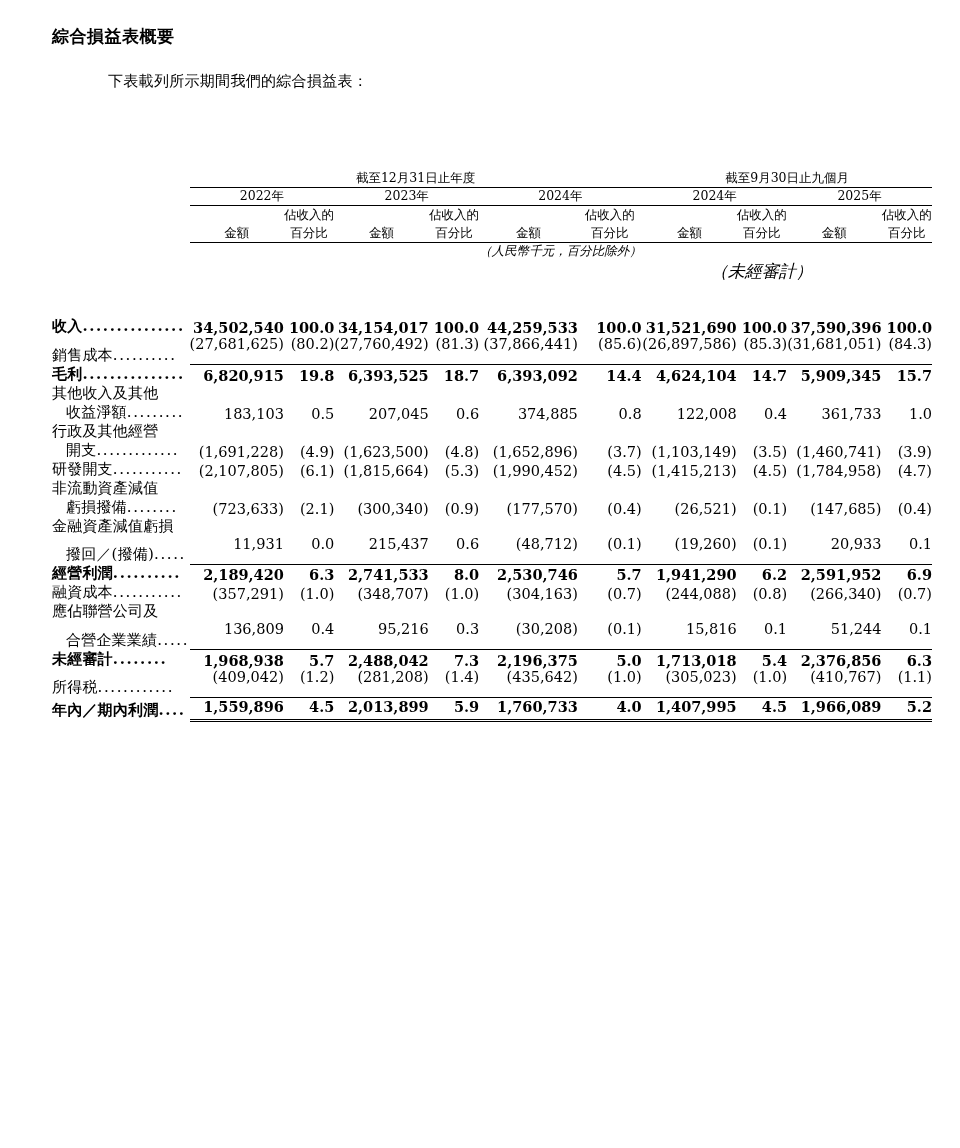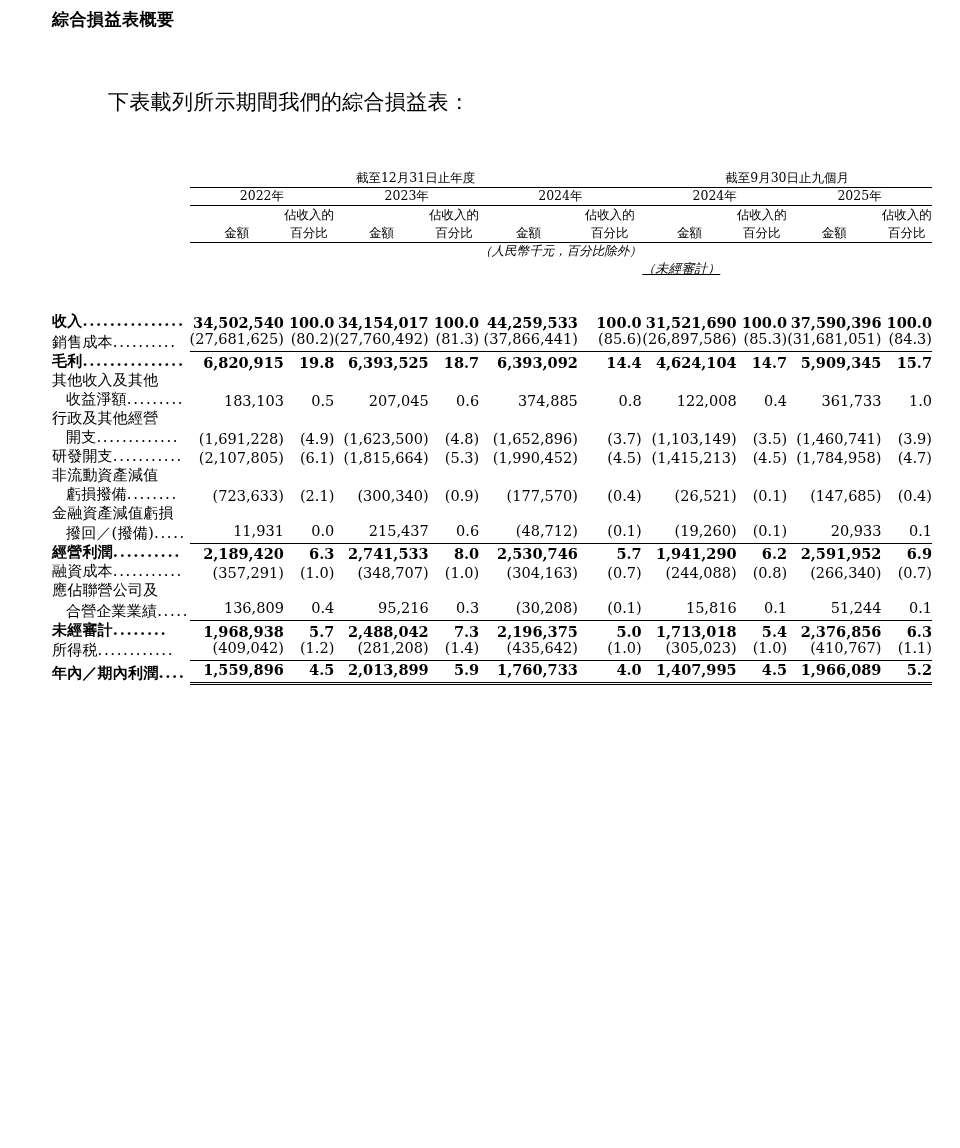--- a/index.html
+++ b/index.html
@@ -12,31 +12,31 @@
     height: 1148px;
     font-family: "DejaVu Serif", "Liberation Serif", serif;
     color: #000000;
     position: relative;
     overflow: hidden;
   }
 
   .page-title {
     position: absolute;
     left: 52px;
-    top: 8px;
+    top: 25px;
     font-size: 17px;
     font-weight: bold;
     letter-spacing: 0.5px;
   }
 
   .intro-para {
     position: absolute;
     left: 108px;
-    top: 88px;
-    font-size: 21px;
+    top: 72px;
+    font-size: 15px;
     letter-spacing: 0.3px;
   }
 
   
   .stmt-table {
     position: absolute;
     left: 52px;
     top: 152px;
     width: 880px;
     border-collapse: collapse;
@@ -107,26 +107,25 @@
   }
 
   .unit-note {
     font-size: 12.5px;
     font-style: italic;
     text-align: center;
     padding-top: 7px;
     white-space: nowrap;
   }
   .unaudited-note {
-    font-size: 13px;
+    font-size: 17px;
     font-style: italic;
-    text-align: left;
+    text-align: center;
     padding-top: 9px;
     white-space: nowrap;
-    text-decoration: underline;
   }
 
   .spacer-row td { height: 34px; }
 
   
   .lbl {
     font-size: 15px;
     white-space: nowrap;
     padding-top: 5px;
     letter-spacing: 0.2px;
@@ -143,21 +142,21 @@
     font-size: 14.5px;
     white-space: nowrap;
     padding-top: 5px;
     padding-right: 2px;
   }
   .num.bold { font-weight: bold; }
 
   
   td.ul-single {
     border-bottom: 1.1px solid #000;
-    padding-bottom: 4px;
+    padding-bottom: 12px;
   }
   
   td.ul-double {
     border-bottom: 3px double #000;
     padding-bottom: 4px;
   }
 </style>
 </head>
 <body>
 

